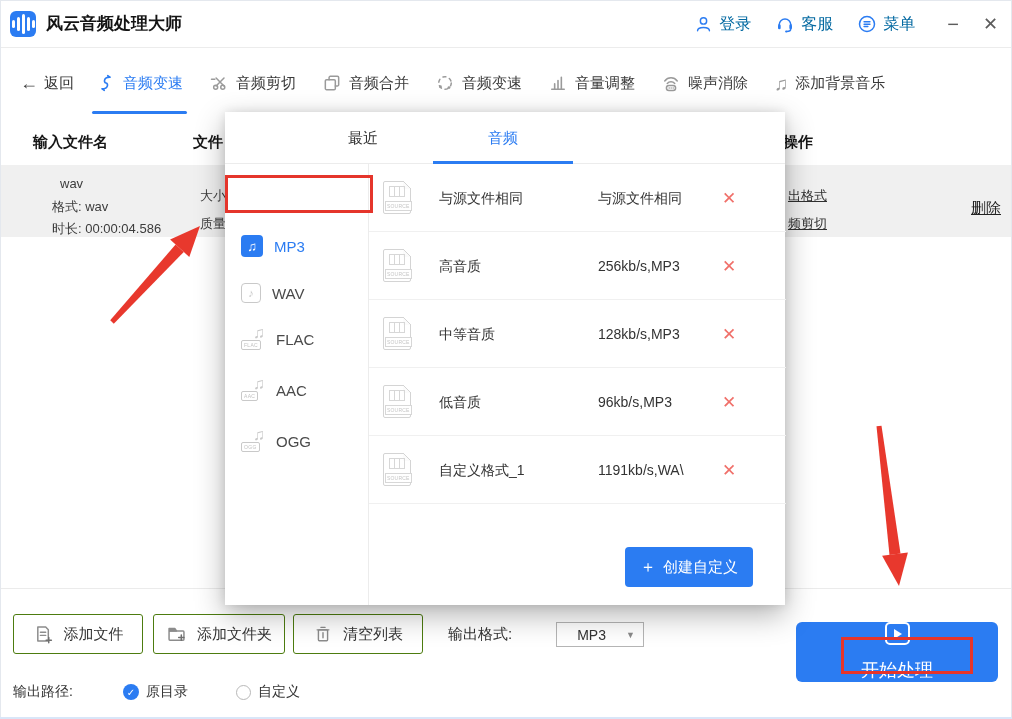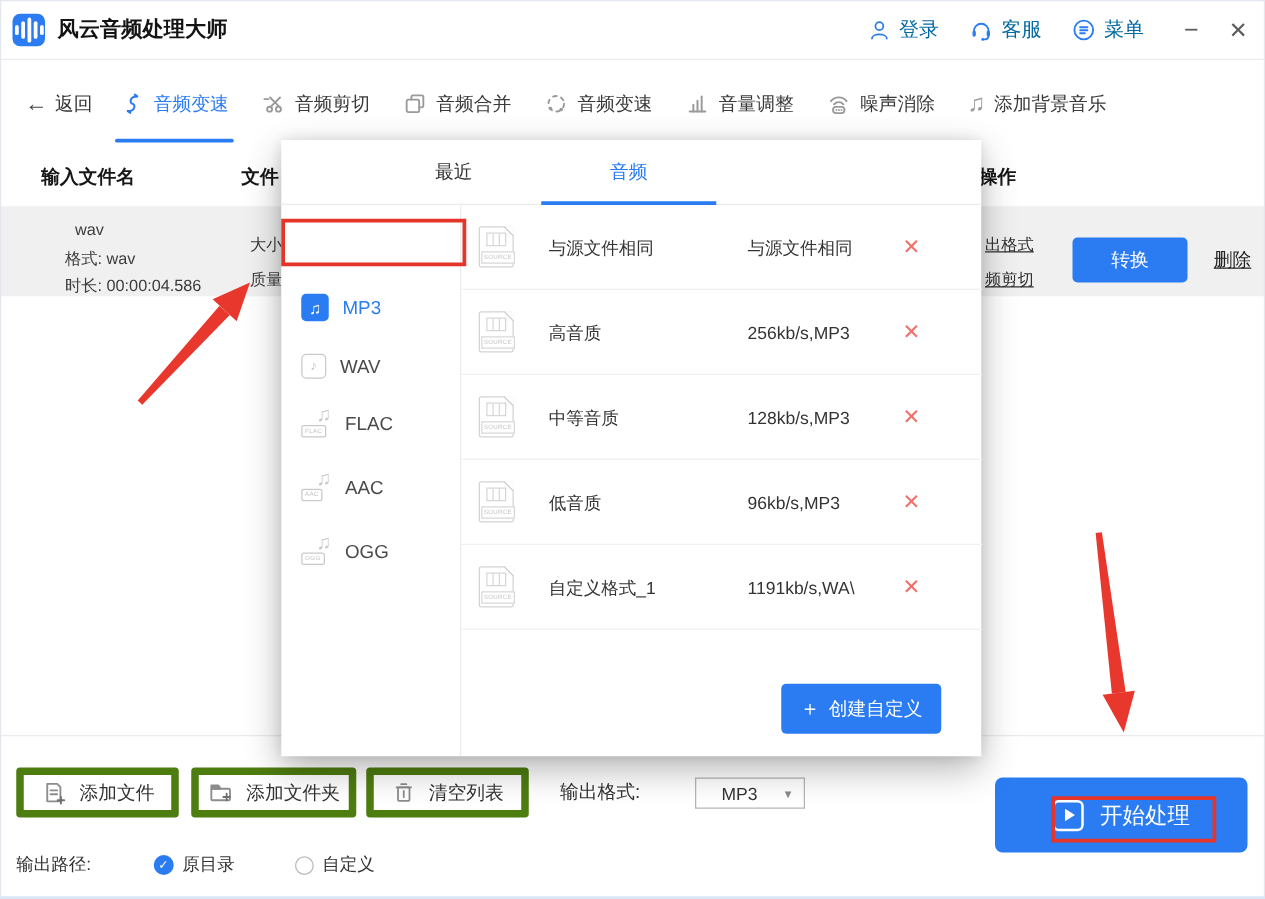--- a/index.html
+++ b/index.html
@@ -89,35 +89,35 @@
   .src-icon .tag { position:absolute; left:1px; bottom:2px; font-size:5px; letter-spacing:.2px; color:#c6c6c6;
                    border:1px solid #d7d7d7; padding:1px 1px; background:#fff; }
   .src-icon .fold { position:absolute; top:-1px; right:-1px; width:8px; height:8px;
                     background:linear-gradient(225deg,#fff 46%,#d4d4d4 46%,#d4d4d4 56%,#fbfbfb 56%); }
   .create-btn { position:absolute; left:400px; top:435px; width:128px; height:40px; background:#2b7cf2; color:#fff;
                 border:none; border-radius:4px; font-size:15px; font-family:inherit; cursor:pointer;
                 display:flex; align-items:center; justify-content:center; gap:7px; }
   .create-btn .plus { font-size:16px; }
 
   
-  .bbtn { position:absolute; top:614px; height:40px; background:#fff; border:6px solid #4d7c0f; border-radius:3px;
+  .bbtn { position:absolute; top:614px; height:40px; background:#fff; border:1px solid #4d7c0f; border-radius:3px;
           display:flex; align-items:center; justify-content:center; gap:10px; font-size:15px; color:#333;
           cursor:pointer; font-family:inherit; }
   .bbtn svg { display:block; }
   .b-addfile { left:13px; width:130px; }
   .b-addfolder { left:153px; width:132px; }
   .b-clear { left:293px; width:130px; }
   .ofmt-label { position:absolute; left:448px; top:614px; line-height:40px; font-size:15px; color:#333; }
   .ofmt-select { position:absolute; left:556px; top:622px; width:88px; height:25px; border:1px solid #b5b5b5; background:#fff;
                  display:flex; align-items:center; cursor:pointer; }
   .ofmt-select .val { flex:1; text-align:center; font-size:14px; color:#333; }
   .ofmt-select .caret { font-size:9px; color:#8a8a8a; margin-right:8px; }
   .start-btn { position:absolute; left:796px; top:622px; width:202px; height:60px; background:#2b7cf2; border:none; border-radius:6px;
                color:#fff; font-size:18px; font-family:inherit; cursor:pointer;
-               display:flex; align-items:center; justify-content:center; gap:13px; }
+               display:flex; align-items:center; justify-content:center; gap:13px;flex-direction:column; }
   .play-box { width:25px; height:25px; border:2px solid #fff; border-radius:5px; display:flex; align-items:center; justify-content:center; }
   .play-box .tri { width:0; height:0; border-left:8px solid #fff; border-top:5px solid transparent; border-bottom:5px solid transparent; margin-left:2px; }
   .pathrow { position:absolute; left:0; top:678px; width:1012px; height:28px; display:flex; align-items:center; font-size:14px; color:#333;gap:24px; }
   .pathrow .plabel { margin-left:13px; }
   .radio { display:flex; align-items:center; gap:7px; cursor:pointer; }
   .radio.r1 { margin-left:26px; } .radio.r2 { margin-left:24px; }
   .rdot-on { width:16px; height:16px; border-radius:50%; background:#2b7cf2; color:#fff; font-size:10px;
              display:flex; align-items:center; justify-content:center; }
   .rdot-off { width:15px; height:15px; border-radius:50%; border:1.5px solid #b8b8b8; background:#fff; }
 
@@ -256,21 +256,20 @@
 </div>
 
 <div class="filerow">
   <div class="fr-name">wav</div>
   <div class="fr-format">格式: wav</div>
   <div class="fr-dur">时长: 00:00:04.586</div>
   <div class="fr-size">大小</div>
   <div class="fr-qual">质量</div>
   <div class="fr-link1">出格式</div>
   <div class="fr-link2">频剪切</div>
-  <button class="fr-convert">转换</button>
   <div class="fr-del">删除</div>
 </div>
 
 <div class="hr-bottom"></div>
 
 <button class="bbtn b-addfile">
   <span>
     <svg width="21" height="21" viewBox="0 0 24 24" fill="none" stroke="#8c8c8c" stroke-width="1.7" stroke-linecap="round" stroke-linejoin="round">
       <path d="M5.5 3.5 h9 l3 3 v13 h-12 z"></path>
         <path d="M8.5 9.5 h6 M8.5 13 h6"></path>

